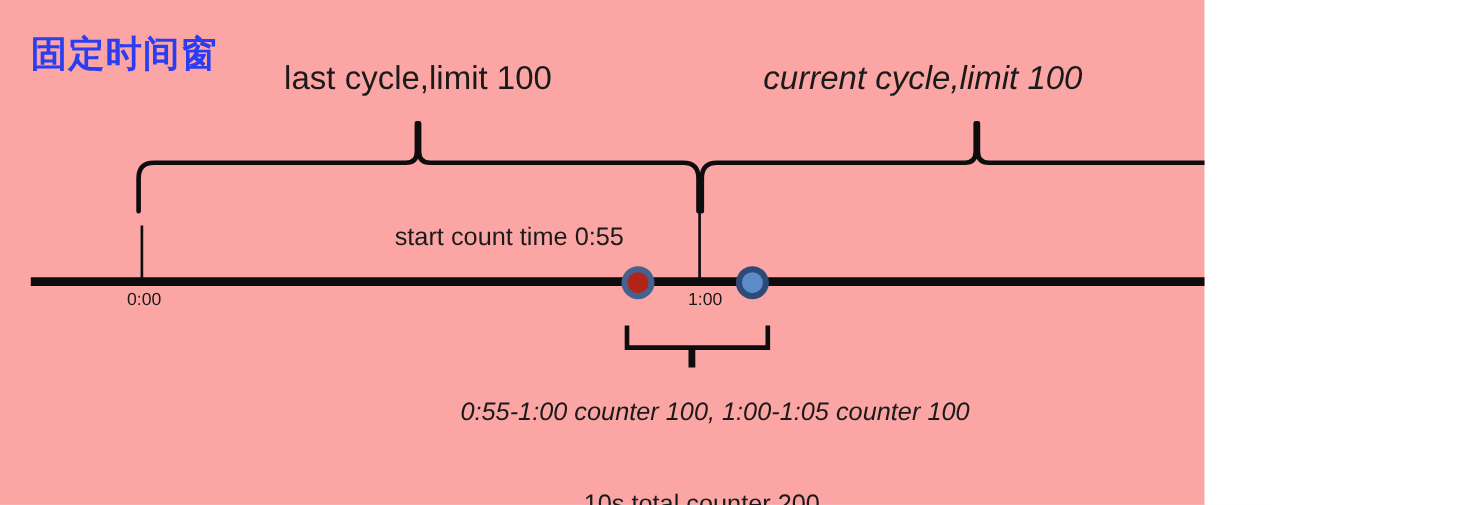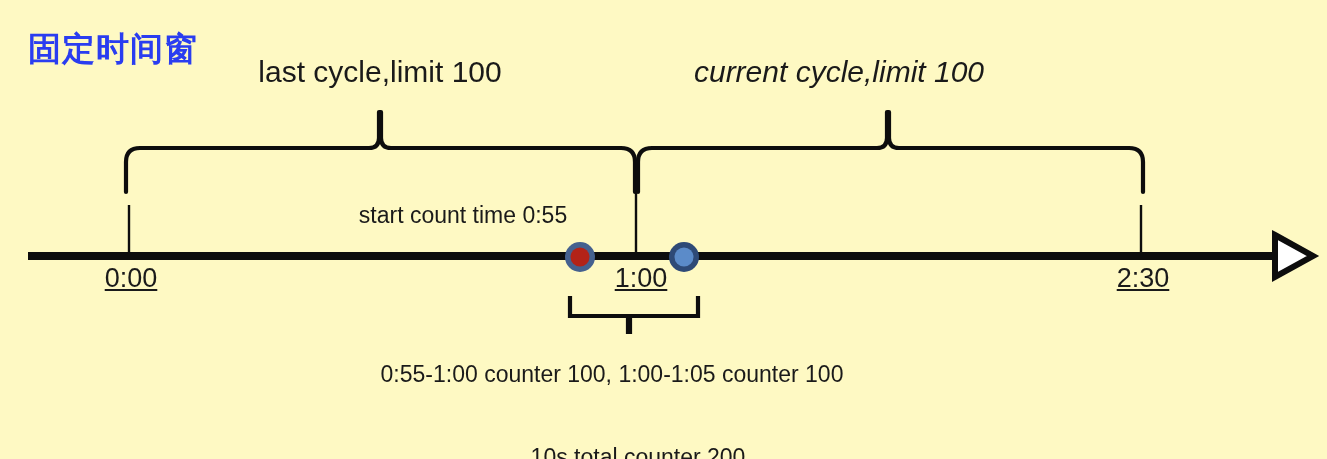--- a/index.html
+++ b/index.html
@@ -6,23 +6,23 @@
   html, body {
     margin: 0;
     padding: 0;
     background: #ffffff;
   }
   body {
     font-family: "Liberation Sans", "DejaVu Sans", sans-serif;
   }
   #canvas {
     position: relative;
-    width: 1327px;
+    width: 1095px;
     height: 459px;
-    background: #fef9c3;
+    background: #fca5a5;
     overflow: hidden;
   }
   #diagram-svg {
     position: absolute;
     left: 0;
     top: 0;
     width: 1327px;
     height: 459px;
   }
   .lbl {
@@ -49,23 +49,22 @@
   .cycle-label {
     font-size: 30px;
     top: 57px;
   }
   .time-anno {
     font-size: 23px;
     top: 204px;
     text-align: center;
   }
   .tick-label {
-    font-size: 27px;
+    font-size: 16px;
     top: 265px;
-    text-decoration: underline;
   }
   .footer-line {
     font-size: 23px;
   }
   #footer-line-1 { top: 363px; }
   #footer-line-2 { top: 405px; }
 </style>
 </head>
 <body>
 
@@ -127,16 +126,16 @@
 
   <div class="lbl lbl-center cycle-label" style="left:380px;">last cycle,limit 100</div>
   <div class="lbl lbl-center cycle-label" style="left:839px;font-style:italic;">current cycle,limit 100</div>
 
   <div class="lbl lbl-center time-anno" style="left:463px;">start count time 0:55</div>
 
   <div class="lbl lbl-center tick-label" style="left:131px;">0:00</div>
   <div class="lbl lbl-center tick-label" style="left:641px;">1:00</div>
   <div class="lbl lbl-center tick-label" style="left:1143px;">2:30</div>
 
-  <div id="footer-line-1" class="lbl lbl-center footer-line" style="left:612px;">0:55-1:00 counter 100, 1:00-1:05 counter 100</div>
+  <div id="footer-line-1" class="lbl lbl-center footer-line" style="left:650px;font-style:italic;">0:55-1:00 counter 100, 1:00-1:05 counter 100</div>
   <div id="footer-line-2" class="lbl lbl-center footer-line" style="left:638px;margin-top:41px;">10s total counter 200</div>
 
 </div>
 
 </body></html>

